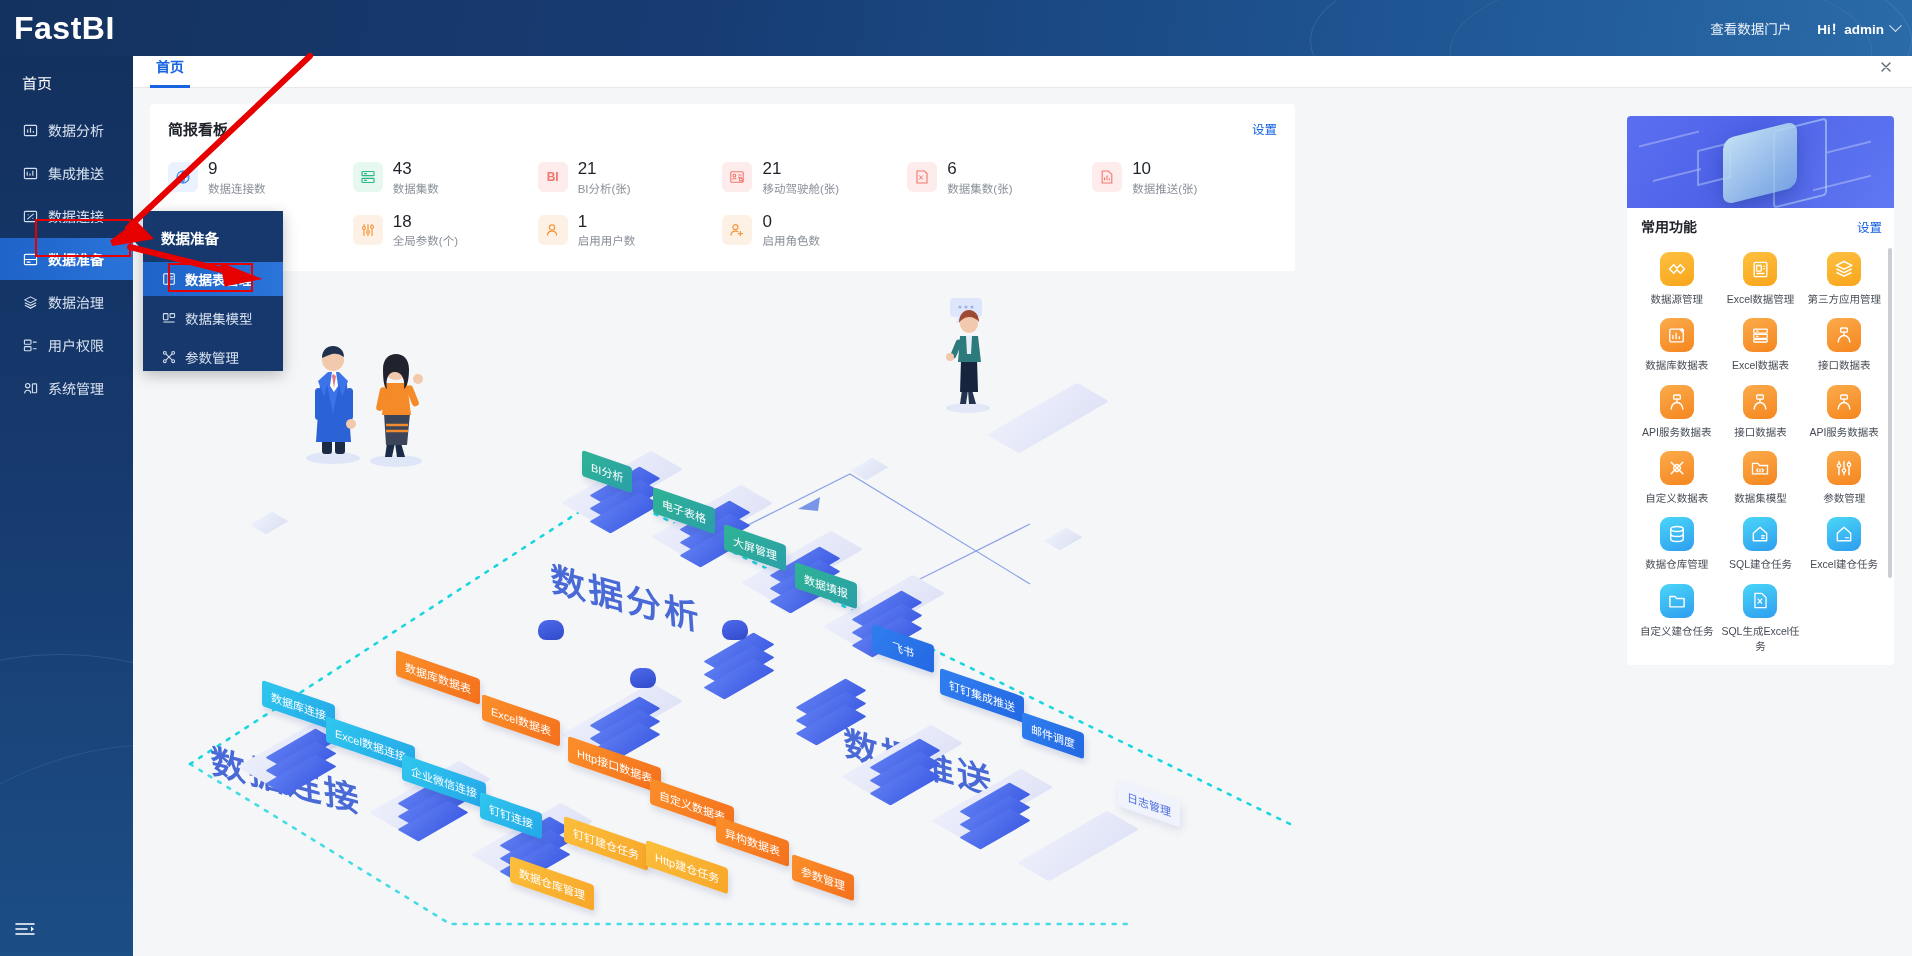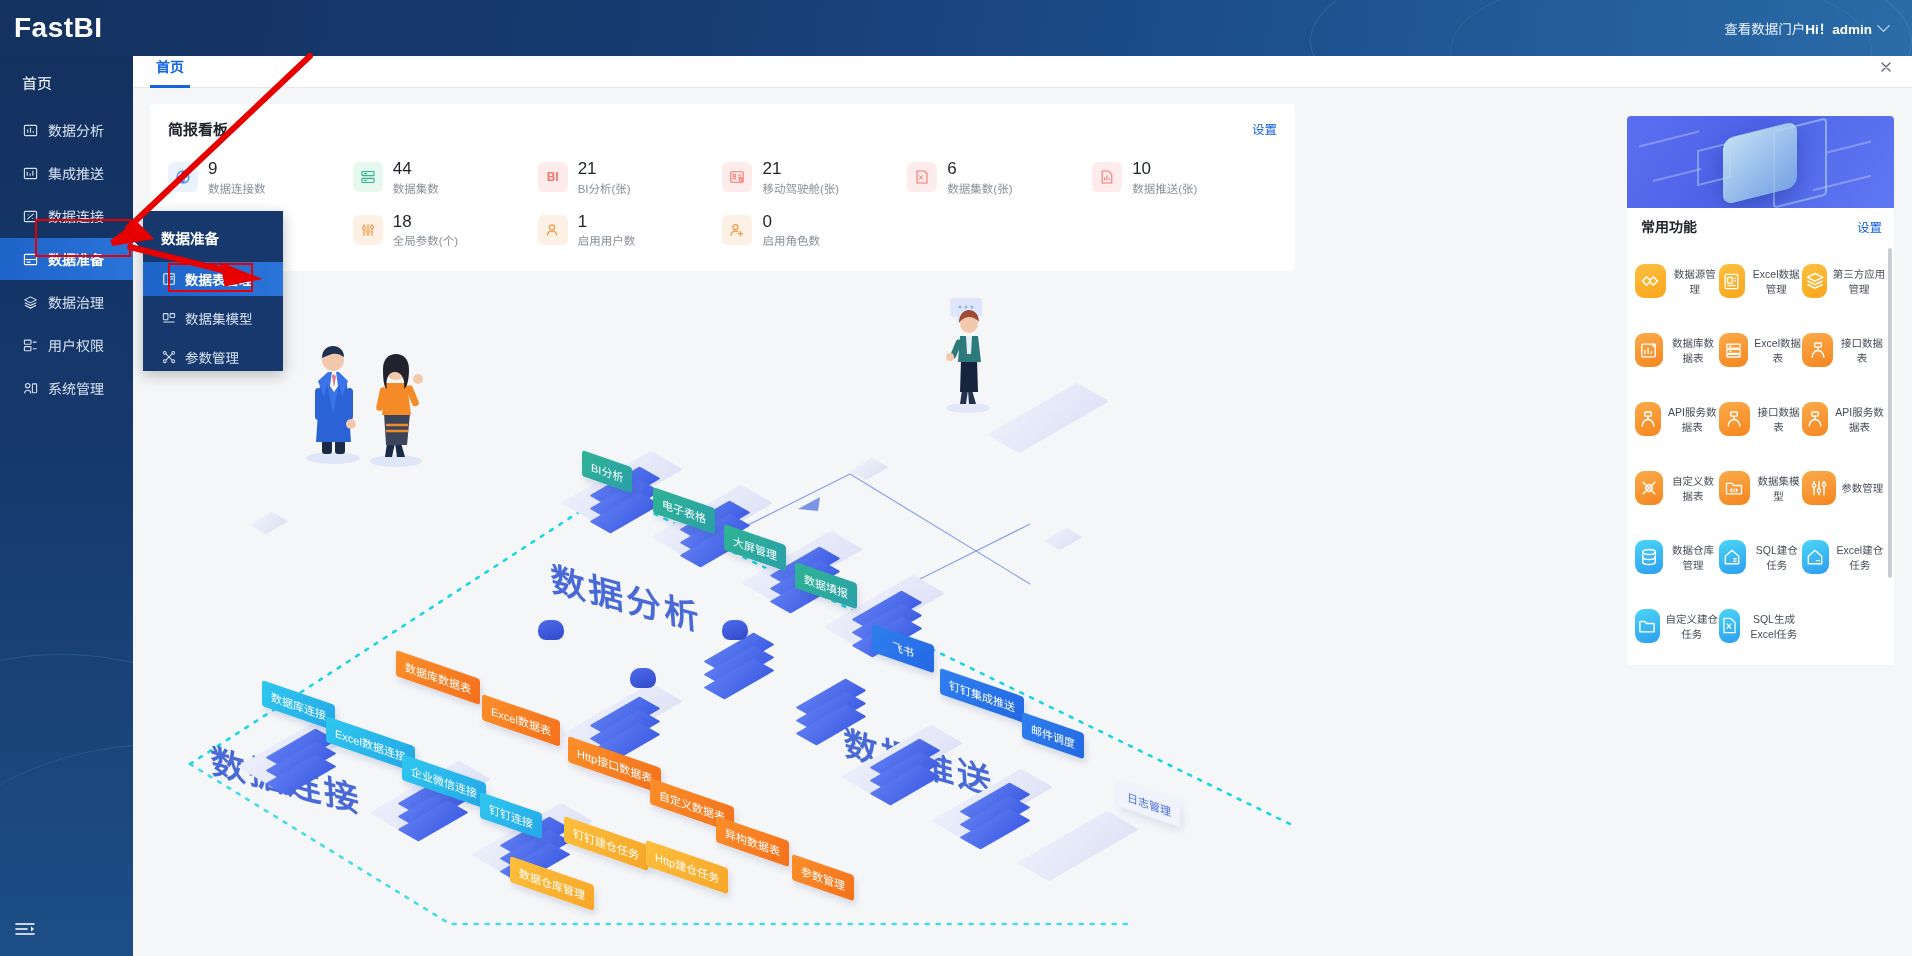--- a/index.html
+++ b/index.html
@@ -25,26 +25,26 @@
     border: 1px solid rgba(255,255,255,0.10);
     pointer-events: none;
   }
   .topbar::before {
     content: ""; position: absolute; right: 40px; top: -30px; width: 420px; height: 160px;
     border-radius: 50%;
     border: 1px solid rgba(255,255,255,0.07);
     pointer-events: none;
   }
   .brand {
-    color: #ffffff; font-size: 28px; font-weight: bold; letter-spacing: 0.5px;
+    color: #ffffff; font-size: 32px; font-weight: bold; letter-spacing: 0.5px;
     padding-left: 14px; width: 162px; flex: none;
   }
   .topbar-right {
-    margin-left: auto; display: flex; align-items: center; 
-    padding-right: 24px; color: #e9f0fb; font-size: 13.5px;
+    margin-left: auto; display: flex; align-items: center; gap: 26px;
+    padding-right: 12px; color: #e9f0fb; font-size: 13.5px;
   }
   .topbar-right .portal-link { cursor: pointer; color: #eef3fb; }
   .topbar-right .user { display: flex; align-items: center; gap: 7px; font-weight: bold; color: #ffffff; cursor: pointer;}
   .chev { width: 9px; height: 9px; border-right: 1.6px solid #dbe6f5; border-bottom: 1.6px solid #dbe6f5; transform: rotate(45deg) translate(-2px,-2px); }
 
   
   .sidebar {
     position: absolute; top: 0; left: 0; width: 133px; height: 956px;
     background: linear-gradient(180deg, #12305d 0%, #16386c 45%, #1c4e86 100%);
     padding-top: 56px; z-index: 30; overflow: hidden;
@@ -180,21 +180,21 @@
   .rpanel-hero .ln { position:absolute; height:2px; background: rgba(255,255,255,0.30); transform: skewY(-14deg);}
   .rpanel-head {
     height: 36px; display: flex; align-items: center; padding: 0 12px 0 14px; flex: none;
   }
   .rpanel-title { font-size: 14px; font-weight: bold; color: #1f2329; }
   .fn-grid {
     flex: 1; display: grid; grid-template-columns: repeat(3, 1fr);
     row-gap: 4px; padding: 2px 8px 10px 8px; overflow: hidden; position: relative;
   }
   .fn {
-    display: flex; flex-direction: row; align-items: center; gap: 5px; cursor: pointer;
+    display: flex; flex-direction: column; align-items: center; gap: 5px; cursor: pointer;
     padding-top: 6px;
   }
   .fn-ic {
     width: 34px; height: 34px; border-radius: 9px;
     display:flex; align-items:center; justify-content:center;
   }
   .fn-lbl { font-size: 10.5px; color: #464c55; text-align: center; }
   .rscroll {
     position: absolute; right: 2px; top: 4px; width: 4px; height: 330px;
     background: #c9cdd4; border-radius: 2px;
@@ -413,21 +413,21 @@
 
           <div class="stat">
             <div class="stat-ic" style="background:#e7f8f1;color:#2bb98a">
               <svg width="16" height="16" viewBox="0 0 16 16" fill="none" stroke="currentColor" stroke-width="1.2">
                   <rect x="2" y="2.5" width="12" height="4.2" rx="0.8"></rect>
                   <rect x="2" y="9.3" width="12" height="4.2" rx="0.8"></rect>
                   <path d="M4 4.6h3M4 11.4h3"></path>
                 </svg>
             </div>
             <div>
-              <div class="stat-num">44</div>
+              <div class="stat-num">43</div>
               <div class="stat-lbl">数据集数</div>
             </div>
           </div>
 
           <div class="stat">
             <div class="stat-ic" style="background:#fdeceb;color:#f4766c;font-size:12px">BI</div>
             <div>
               <div class="stat-num">21</div>
               <div class="stat-lbl">BI分析(张)</div>
             </div>

